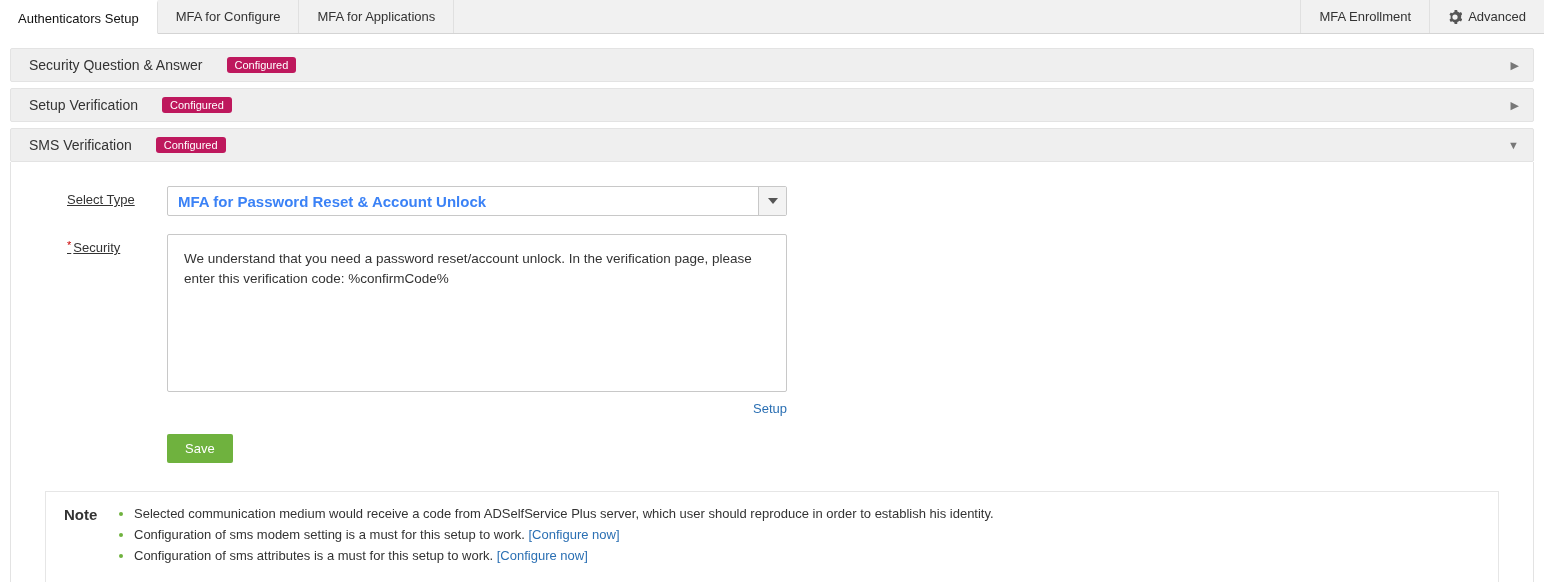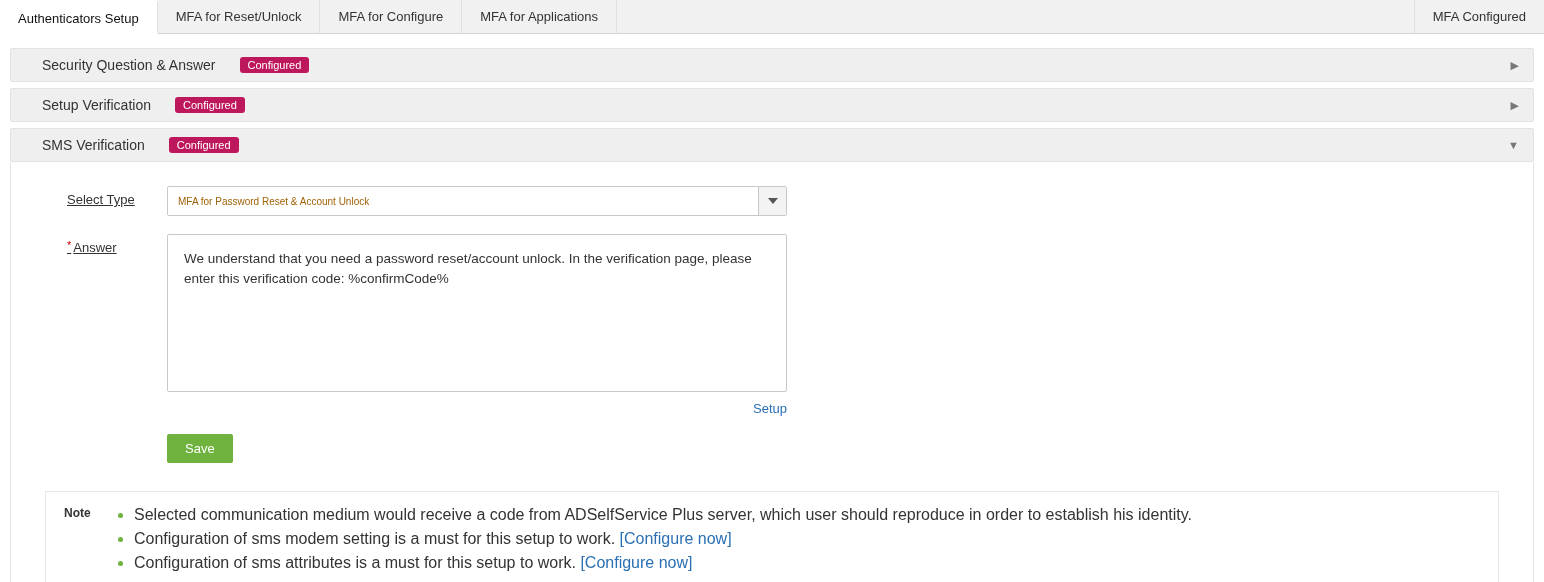--- a/index.html
+++ b/index.html
@@ -44,21 +44,21 @@
   .gear {
     width: 14px; height: 14px; display: inline-block; margin-right: 6px;
     vertical-align: -2px;
   }
   
   .accgroup { padding: 8px 10px 10px 10px; }
   .accheader {
     background: #efefef;
     border: 1px solid #e3e3e3;
     border-radius: 2px;
-    padding: 8px 31px;
+    padding: 8px 18px;
     margin-top: 6px;
     display: flex;
     align-items: center;
     cursor: pointer;
     position: relative;
   }
   .accheader.first { margin-top: 6px; }
   .accheader .title {
     font-size: 14px;
     color: #333;
@@ -117,22 +117,23 @@
     border-radius: 2px;
     display: flex;
     align-items: stretch;
     background: #fff;
   }
   .selectbox .seltext {
     flex: 1;
     padding: 0 10px;
     display: flex;
     align-items: center;
-    font-size: 10px;
-    color: #a16207;
+    font-size: 15px;
+    color: #3b82f6;
+    font-weight: bold;
   }
   .selectbox .selbtn {
     width: 28px;
     border-left: 1px solid #c8c8c8;
     background: #f3f3f3;
     display: flex;
     align-items: center;
     justify-content: center;
     cursor: pointer;
   }
@@ -174,53 +175,60 @@
   
   .notebox {
     border: 1px solid #e6e6e6;
     margin: 28px 8px 0 8px;
     padding: 14px 18px 14px 18px;
     display: flex;
     align-items: flex-start;
   }
   .notelabel {
     font-weight: bold;
-    font-size: 12px;
+    font-size: 15px;
     width: 52px;
     padding-top: 0;
   }
   .notelist {
     margin: 0;
     padding: 0 0 0 18px;
     list-style: disc;
   }
   .notelist li {
     margin-bottom: 6px;
-    font-size: 16px;
+    font-size: 13px;
     color: #333;
   }
   .notelist li::marker { color: #6fb23e; }
   .linklike {
     color: #2a6fb3;
     text-decoration: none;
     cursor: pointer;
   }
 </style>
 </head>
 <body>
 
 <div class="wrap">
 
   <div class="tabbar">
     <div class="tab active">Authenticators Setup</div>
-    <div class="tab">MFA for Reset/Unlock</div>
     <div class="tab">MFA for Configure</div>
     <div class="tab">MFA for Applications</div>
     <div class="tab spacer"></div>
-    <div class="tab right">MFA Configured</div>
+    <div class="tab right">MFA Enrollment</div>
+    <div class="tab right">
+      <span class="gear">
+        <svg viewBox="0 0 16 16">
+            <path fill="#555" d="M8 5a3 3 0 100 6 3 3 0 000-6zm7 3c0 .46-.5.91-.14 1.34l1.5 1.17-1.5 2.6-1.76-.71c-.69.58-1.5 1.02-2.39 1.26L10.5 16h-3l-.21-1.84a6.02 6.02 0 01-2.39-1.26l-1.76.71-1.5-2.6 1.5-1.17A6.3 6.3 0 013 8c0-.46.05-.91.14-1.34L1.64 5.49l1.5-2.6 1.76.71c.69-.58 1.5-1.02 2.39-1.26L7.5 0h3l.21 1.84c.89.24 1.7.68 2.39 1.26l1.76-.71 1.5 2.6-1.5 1.17c.9.43.14.88.14 1.34z"></path>
+          </svg>
+      </span>
+      <span>Advanced</span>
+    </div>
   </div>
 
   <div class="accgroup">
 
     <div class="accheader first">
       <span class="title">Security Question &amp; Answer</span>
       <span class="badge">Configured</span>
       <span class="toggle">▶</span>
     </div>
 
@@ -246,21 +254,21 @@
             <div class="selbtn">
               <svg viewBox="0 0 10 6">
                   <path fill="#555" d="M0 0l5 6 5-6z"></path>
                 </svg>
             </div>
           </div>
         </div>
       </div>
 
       <div class="formrow">
-        <div class="flabel req">Answer</div>
+        <div class="flabel req">Security</div>
         <div class="fval">
           <textarea class="msgbox" style="">We understand that you need a password reset/account unlock. In the verification page, please enter this verification code: %confirmCode%</textarea>
           <div class="macros">
             <a>Setup</a>
           </div>
         </div>
       </div>
 
       <div class="saverow">
         <button class="savebtn">Save</button>

